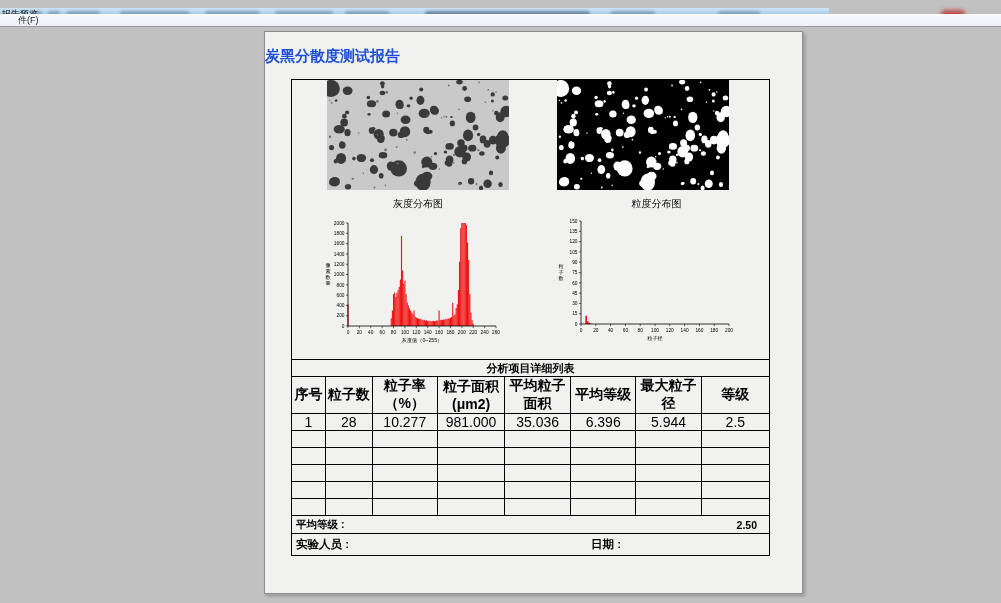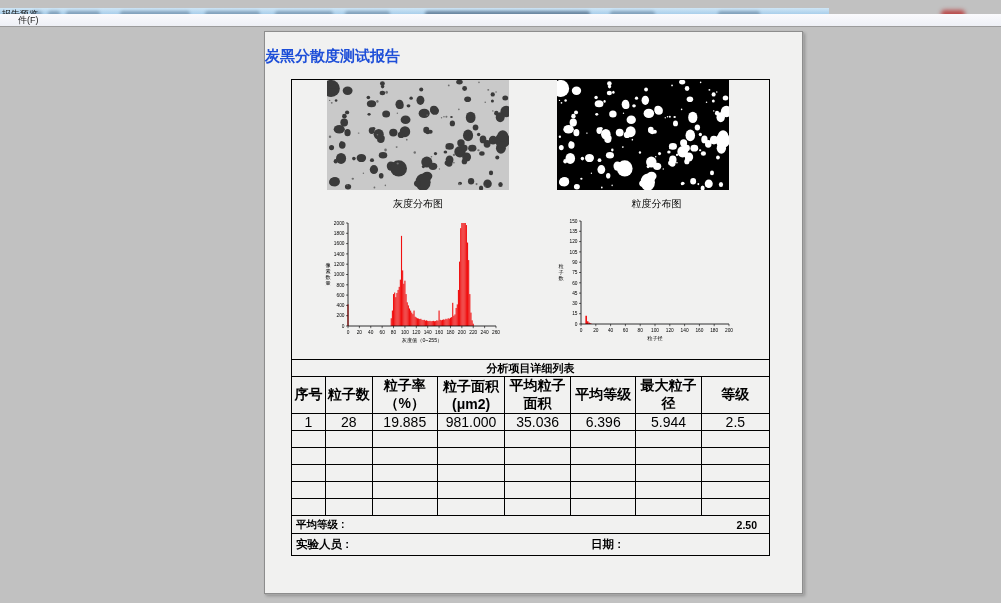--- a/index.html
+++ b/index.html
@@ -641,21 +641,21 @@
               <th>平均粒子面积</th>
               <th>平均等级</th>
               <th>最大粒子径</th>
               <th>等级</th>
             </tr>
           </thead>
         <tbody id="an-body">
             <tr>
               <td>1</td>
               <td>28</td>
-              <td>19.885</td>
+              <td>10.277</td>
               <td>981.000</td>
               <td>35.036</td>
               <td>6.396</td>
               <td>5.944</td>
               <td>2.5</td>
             </tr>
             <tr>
               <td>&nbsp;</td>
               <td>&nbsp;</td>
               <td>&nbsp;</td>

